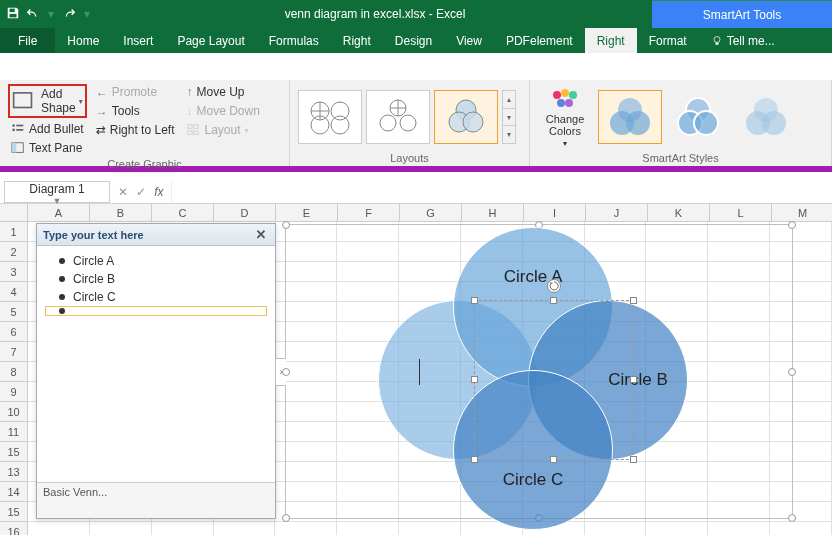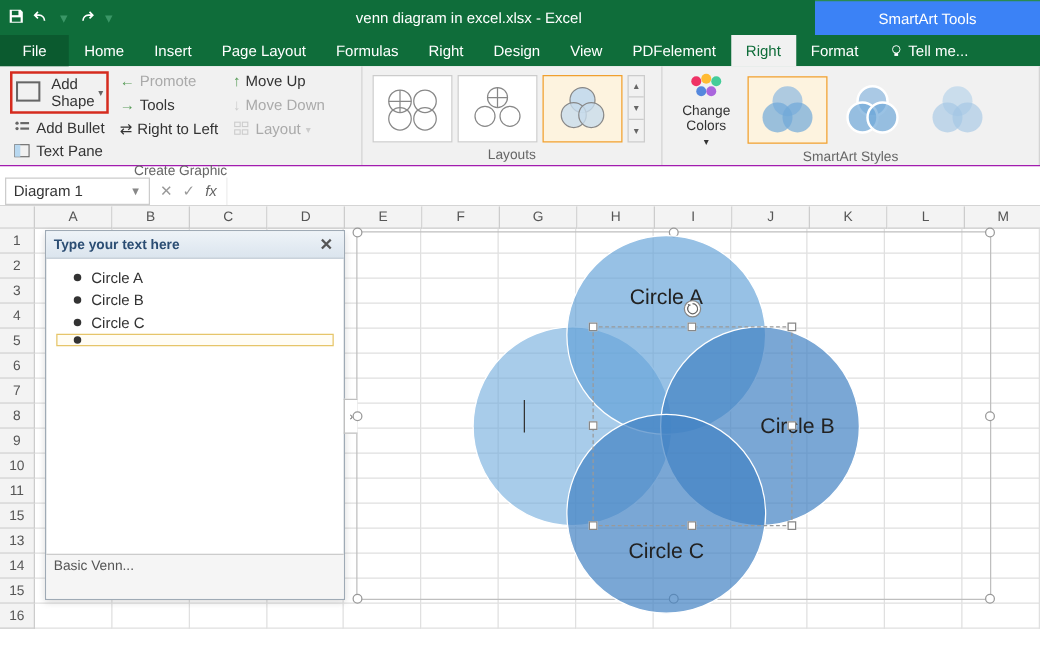--- a/index.html
+++ b/index.html
@@ -14,21 +14,21 @@
 .title-right { width: 180px; text-align: center; background: #3b82f6; height: 100%; display: flex; align-items: center; justify-content: center; border-top: 1px solid #2a8a52; }
 
 
 .tabs { height: 25px; background: #0f6d3a; display: flex; align-items: stretch; color: #fff; font-size: 12px; }
 .tab { padding: 0 12px; display: flex; align-items: center; cursor: pointer; }
 .tab.active { background: #f1f1f1; color: #0f6d3a; }
 .tab.file { background: #0b5a2f; padding: 4px 18px; }
 .tab.tellme { display: flex; align-items: center; gap: 4px; }
 
 
-.ribbon { height: 80px; background: #f1f1f1; border-bottom: 1px solid #a21caf; display: flex; }
+.ribbon { height: 92px; background: #f1f1f1; border-bottom: 6px solid #a21caf; display: flex; margin-top: 27px; }
 .group { border-right: 1px solid #d4d4d4; padding: 4px 8px 2px 8px; display: flex; flex-direction: column; }
 .group-body { flex: 1; display: flex; gap: 6px; }
 .group-label { text-align: center; font-size: 11px; color: #666; padding-top: 2px; }
 .col { display: flex; flex-direction: column; gap: 3px; }
 .btn-sm { display: flex; align-items: center; gap: 4px; font-size: 12px; padding: 1px 3px; cursor: pointer; white-space: nowrap; }
 .btn-sm.disabled { color: #aaa; }
 .btn-sm svg, .btn-sm .ico { width: 14px; height: 14px; flex-shrink: 0; }
 .add-shape-hl { border: 2px solid #d52b1e; padding: 1px 2px; display: flex; align-items: center; gap: 3px; }
 
 
@@ -43,21 +43,21 @@
 .change-colors { display: flex; flex-direction: column; align-items: center; justify-content: center; width: 54px; cursor: pointer; font-size: 11px; text-align: center; gap: 2px; }
 .change-colors svg { width: 32px; height: 24px; }
 
 .styles-gallery { display: flex; align-items: center; gap: 4px; }
 .style-thumb { width: 64px; height: 54px; border: 1px solid transparent; display: flex; align-items: center; justify-content: center; cursor: pointer; }
 .style-thumb.sel { border: 1px solid #f0a030; background: #fdf3df; }
 .style-thumb svg { width: 48px; height: 44px; }
 
 
 .fx-row { height: 24px; border-bottom: 1px solid #d4d4d4; display: flex; align-items: center; margin-top: 8px; }
-.namebox { width: 116px; height: 22px; border: 1px solid #ccc; display: flex; align-items: center; padding: 0 6px; font-size: 12px; margin-left: 4px; background: #fff; justify-content: space-between; }
+.namebox { width: 106px; height: 22px; border: 1px solid #ccc; display: flex; align-items: center; padding: 0 6px; font-size: 12px; margin-left: 4px; background: #fff; justify-content: space-between; flex-direction: column; }
 .fx-btns { display: flex; gap: 8px; padding: 0 8px; color: #999; align-items: center; }
 .fx-label { font-style: italic; color: #666; }
 .fx-input { flex: 1; height: 22px; border-left: 1px solid #eee; }
 
 
 .grid-area { position: relative; height: 356px; overflow: hidden; }
 .corner { position: absolute; left: 0; top: 0; width: 28px; height: 18px; background: #f3f3f3; border-right: 1px solid #ccc; border-bottom: 1px solid #ccc; }
 .col-headers { position: absolute; left: 28px; top: 0; height: 18px; display: flex; }
 .col-h { width: 62px; background: #f3f3f3; border-right: 1px solid #ccc; border-bottom: 1px solid #ccc; text-align: center; font-size: 11px; color: #555; line-height: 18px; }
 .row-headers { position: absolute; left: 0; top: 18px; width: 28px; }

